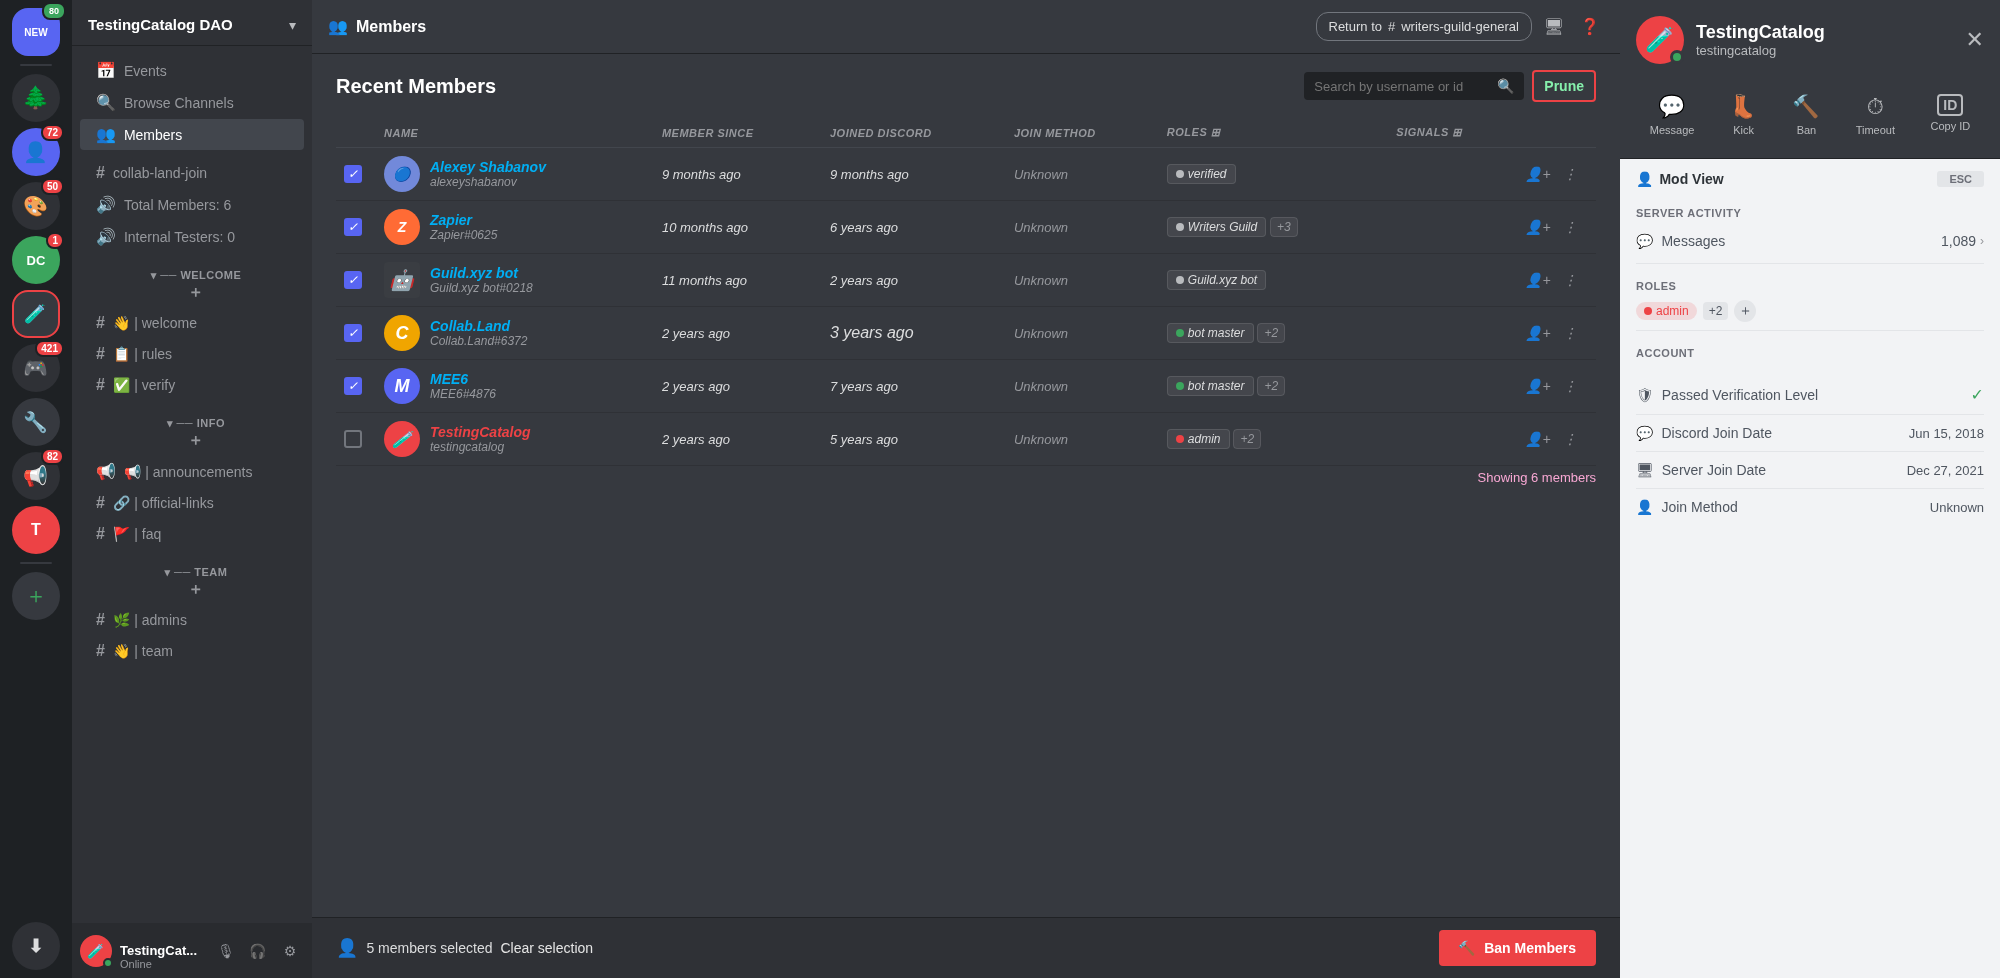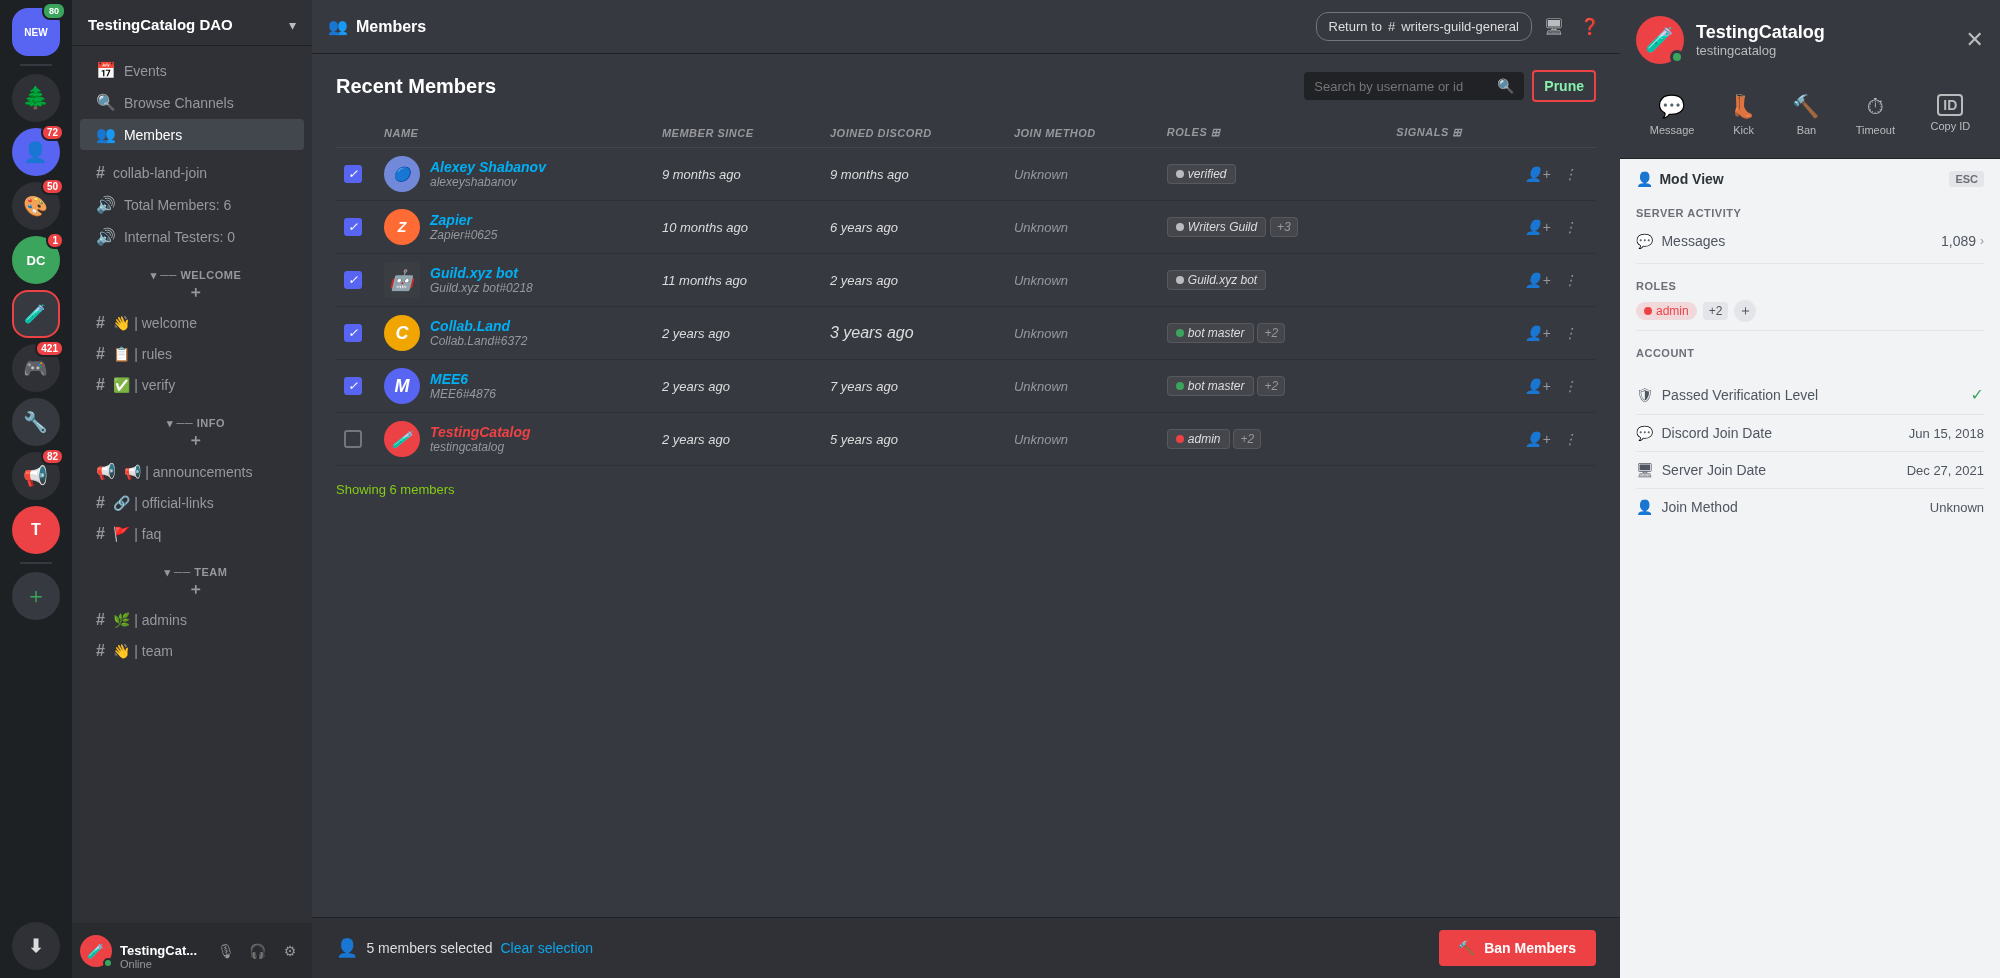--- a/index.html
+++ b/index.html
@@ -163,30 +163,30 @@
     }
     .role-dot { width: 8px; height: 8px; border-radius: 50%; flex-shrink: 0; }
     .plus-badge {
       background: rgba(255,255,255,0.07); border-radius: 4px;
       padding: 2px 6px; font-size: 12px; color: #96989d;
       border: 1px solid rgba(255,255,255,0.1); cursor: pointer;
     }
     .row-actions { display: flex; align-items: center; gap: 4px; }
     .action-icon { width: 28px; height: 28px; border-radius: 4px; display: flex; align-items: center; justify-content: center; cursor: pointer; color: #96989d; font-size: 14px; }
 
-    .showing-members { color: #84cc16; font-size: 13px; margin-top: 16px; }
+    .showing-members { color: #f9a8d4; font-size: 13px; margin-top: 4px; text-align: right; }
 
     
     .bottom-bar {
       background: #2f3136; padding: 12px 24px;
       display: flex; align-items: center; justify-content: space-between;
       border-top: 1px solid #202225; flex-shrink: 0;
     }
     .selected-info { display: flex; align-items: center; gap: 8px; color: #dcddde; font-size: 14px; }
-    .clear-selection { color: #0ea5e9; cursor: pointer; text-decoration: none; }
+    .clear-selection { color: #e5e5e5; cursor: pointer; text-decoration: none; }
     .ban-btn {
       background: #ed4245; border: none; color: white;
       padding: 10px 20px; border-radius: 4px; cursor: pointer;
       font-size: 14px; font-weight: 600; display: flex; align-items: center; gap: 8px;
     }
 
     
     .right-panel {
       width: 380px;
       background: #f2f3f5;
@@ -246,21 +246,21 @@
     }
     .account-row-left { display: flex; align-items: center; gap: 8px; color: #4f5660; font-size: 14px; }
     .account-row-right { color: #4f5660; font-size: 13px; display: flex; align-items: center; gap: 4px; }
     .check-green { color: #3ba55d; font-size: 16px; }
 
     .mod-view-header {
       display: flex; align-items: center; justify-content: space-between;
       padding: 12px 16px 4px;
     }
     .mod-view-title { display: flex; align-items: center; gap: 6px; font-size: 14px; font-weight: 600; color: #2e3338; }
-    .esc-badge { background: #e3e5e8; border-radius: 3px; padding: 2px 6px; font-size: 11px; color: #6d6f78; font-weight: 600; }
+    .esc-badge { background: #e3e5e8; border-radius: 3px; padding: 2px 12px; font-size: 11px; color: #6d6f78; font-weight: 600; }
 
     
     ::-webkit-scrollbar { width: 6px; }
     ::-webkit-scrollbar-track { background: transparent; }
     ::-webkit-scrollbar-thumb { background: #202225; border-radius: 3px; }
 
     .hash-icon { font-weight: bold; }
   </style>
 </head>
 <body>

